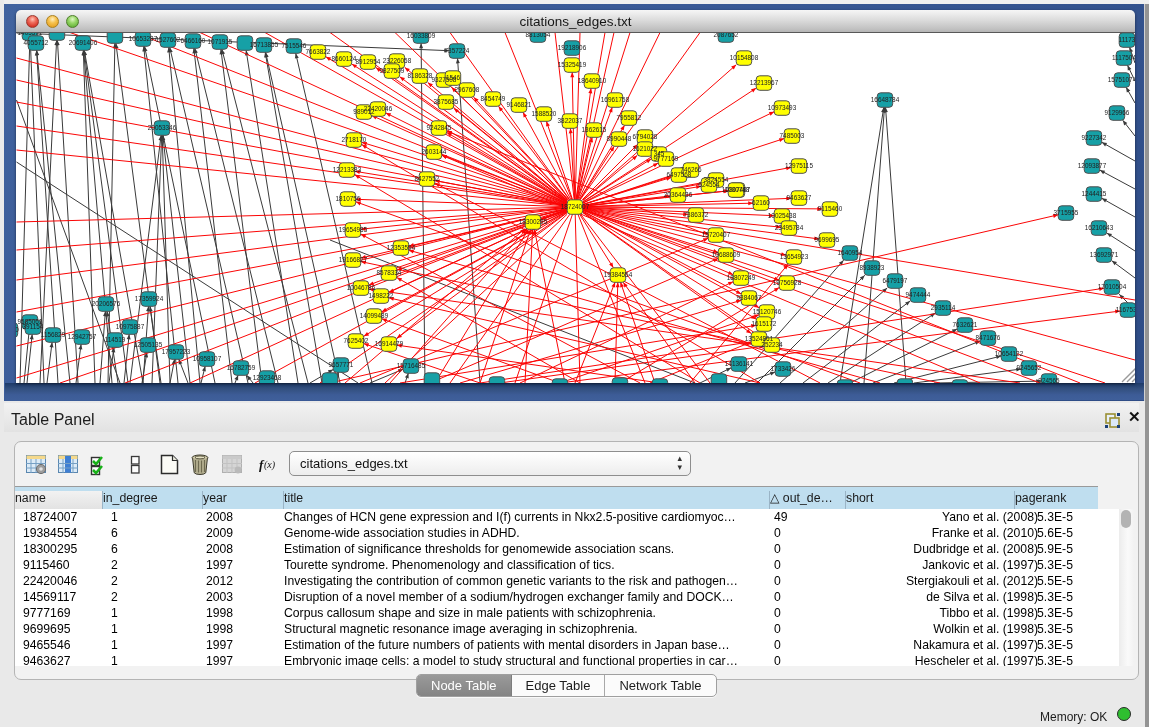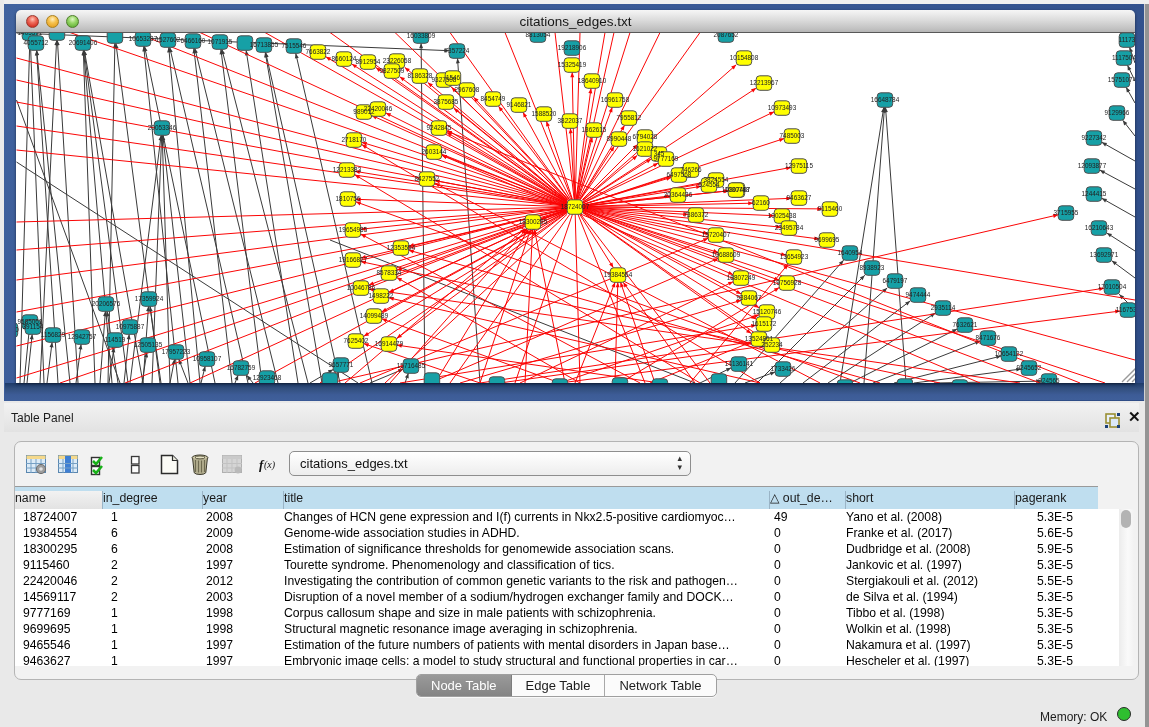--- a/index.html
+++ b/index.html
@@ -9,37 +9,37 @@
   .titlebar { position:absolute; left:0; top:0; width:100%; height:22px; border-radius:5px 5px 0 0;
      background:linear-gradient(#f6f6f6,#dcdcdc 45%,#c2c2c2 85%,#b5b5b5); border-bottom:1px solid #585858; }
   .title { position:absolute; width:100%; text-align:center; top:4px; font-size:13.5px; font-weight:500; color:#161616; }
   .tl { position:absolute; top:5px; width:11px; height:11px; border-radius:50%; }
   .tl.r { left:10px;  background:radial-gradient(circle at 50% 30%,#ffc5b8 0%,#f07060 35%,#d8372a 75%,#b22015 100%); border:1px solid #9a3a30;}
   .tl.y { left:30px; background:radial-gradient(circle at 50% 30%,#ffeebe 0%,#f6c24e 40%,#e8a426 80%,#c08617 100%); border:1px solid #a9801f;}
   .tl.g { left:50px; background:radial-gradient(circle at 50% 30%,#dff7c6 0%,#97d667 40%,#62b136 85%,#4a9423 100%); border:1px solid #4f7d2c;}
   .rightstrip { position:absolute; right:0; top:0; width:4px; height:727px; background:#949494; border-left:1px solid #d2d2d2; }
   .panelarea { position:absolute; left:0; top:401px; width:1145px; height:326px; background:#e9e9e9; }
   .panelhdr { position:absolute; left:4px; top:2px; width:1135px; height:29px; background:linear-gradient(#f2f2f2,#e2e2e2); }
-  .panelhdr .t { position:absolute; left:7px; top:8px; font-size:12px; color:#1d1d1d; }
+  .panelhdr .t { position:absolute; left:7px; top:8px; font-size:16px; color:#1d1d1d; }
   .ph-x { position:absolute; left:1124px; top:5px; font-size:15px; font-weight:bold; color:#111; }
   .box { position:absolute; left:14px; top:40px; width:1123px; height:237px; background:#f2f2f2; border:1px solid #b4b4b4; border-radius:7px; }
   .dd { position:absolute; left:274px; top:9px; width:400px; height:23px; background:linear-gradient(#ffffff,#ededed); border:1px solid #8e8e8e; border-radius:5px; }
   .dd .txt { position:absolute; left:10px; top:4px; font-size:13px; color:#111; }
   .dd .ar { position:absolute; right:8px; top:2px; font-size:9px; line-height:9px; color:#333; }
   .thead { position:absolute; left:0px; top:44px; width:1083px; height:22px; background:#bfdeef; border-top:1px solid #9a9a9a; border-bottom:1px solid #9ab4c6; font-size:12.3px; color:#1a1a1a; }
   .thead span { position:absolute; top:4px; border-right:1px solid #9ab4c6; height:22px; box-sizing:border-box; }
   .tbody { position:absolute; left:0; top:67px; width:1105px; height:157px; background:#fff; overflow:hidden; font-size:12.2px; color:#000; }
   .tr { position:relative; height:16px; white-space:nowrap; }
   .tr span { position:absolute; top:1px; overflow:hidden; }
   .c1 { left:8px;   width:84px; }
   .c2 { left:96px;  width:60px; }
   .c3 { left:191px; width:60px; }
   .c4 { left:269px; width:482px; }
   .c5 { left:759px; width:70px; }
-  .c6 { left:831px; width:169px; text-align:left; }
+  .c6 { left:854px; width:169px; text-align:right; }
   .c7 { left:990px; width:100px;text-align:center; }
   .vsb { position:absolute; left:1104px; top:67px; width:15px; height:157px; background:linear-gradient(90deg,#ececec,#fafafa 60%,#f2f2f2); }
   .vsb .th { position:absolute; left:2px; top:1px; width:10px; height:18px; background:#b3b3b3; border-radius:5px; }
   .tabs { position:absolute; left:416px; top:273px; height:21px; border:1px solid #9f9f9f; border-radius:5px; background:#fbfbfb; font-size:13px; overflow:hidden; box-shadow:0 1px 0 rgba(255,255,255,.7); }
   .tabs span { display:inline-block; height:21px; line-height:21px; padding:0 14px; color:#1c1c1c; border-right:1px solid #a8a8a8; vertical-align:top; }
   .tabs span.sel { background:linear-gradient(#9a9a9a,#848484); color:#fff; border-right:1px solid #7d7d7d; }
   .tabs span:last-child { border-right:none; }
   .mem { position:absolute; left:1040px; top:309px; font-size:12px; color:#1c1c1c; }
   .memdot { position:absolute; left:1117px; top:306px; width:12px; height:12px; border-radius:50%; background:#2fbf30; border:1.5px solid #2a2a2a; }
   .icon { position:absolute; top:12px; }
@@ -852,21 +852,21 @@
           <span class="c5">49</span>
           <span class="c6">Yano et al. (2008)</span>
           <span class="c7">5.3E-5</span>
         </div>
 <div class="tr">
           <span class="c1">19384554</span>
           <span class="c2">6</span>
           <span class="c3">2009</span>
           <span class="c4">Genome-wide association studies in ADHD.</span>
           <span class="c5">0</span>
-          <span class="c6">Franke et al. (2017)</span>
+          <span class="c6">Franke et al. (2010)</span>
           <span class="c7">5.6E-5</span>
         </div>
 <div class="tr">
           <span class="c1">18300295</span>
           <span class="c2">6</span>
           <span class="c3">2008</span>
           <span class="c4">Estimation of significance thresholds for genomewide association scans.</span>
           <span class="c5">0</span>
           <span class="c6">Dudbridge et al. (2008)</span>
           <span class="c7">5.9E-5</span>
@@ -888,21 +888,21 @@
           <span class="c5">0</span>
           <span class="c6">Stergiakouli et al. (2012)</span>
           <span class="c7">5.5E-5</span>
         </div>
 <div class="tr">
           <span class="c1">14569117</span>
           <span class="c2">2</span>
           <span class="c3">2003</span>
           <span class="c4">Disruption of a novel member of a sodium/hydrogen exchanger family and DOCK…</span>
           <span class="c5">0</span>
-          <span class="c6">de Silva et al. (1994)</span>
+          <span class="c6">de Silva et al. (1998)</span>
           <span class="c7">5.3E-5</span>
         </div>
 <div class="tr">
           <span class="c1">9777169</span>
           <span class="c2">1</span>
           <span class="c3">1998</span>
           <span class="c4">Corpus callosum shape and size in male patients with schizophrenia.</span>
           <span class="c5">0</span>
           <span class="c6">Tibbo et al. (1998)</span>
           <span class="c7">5.3E-5</span>

